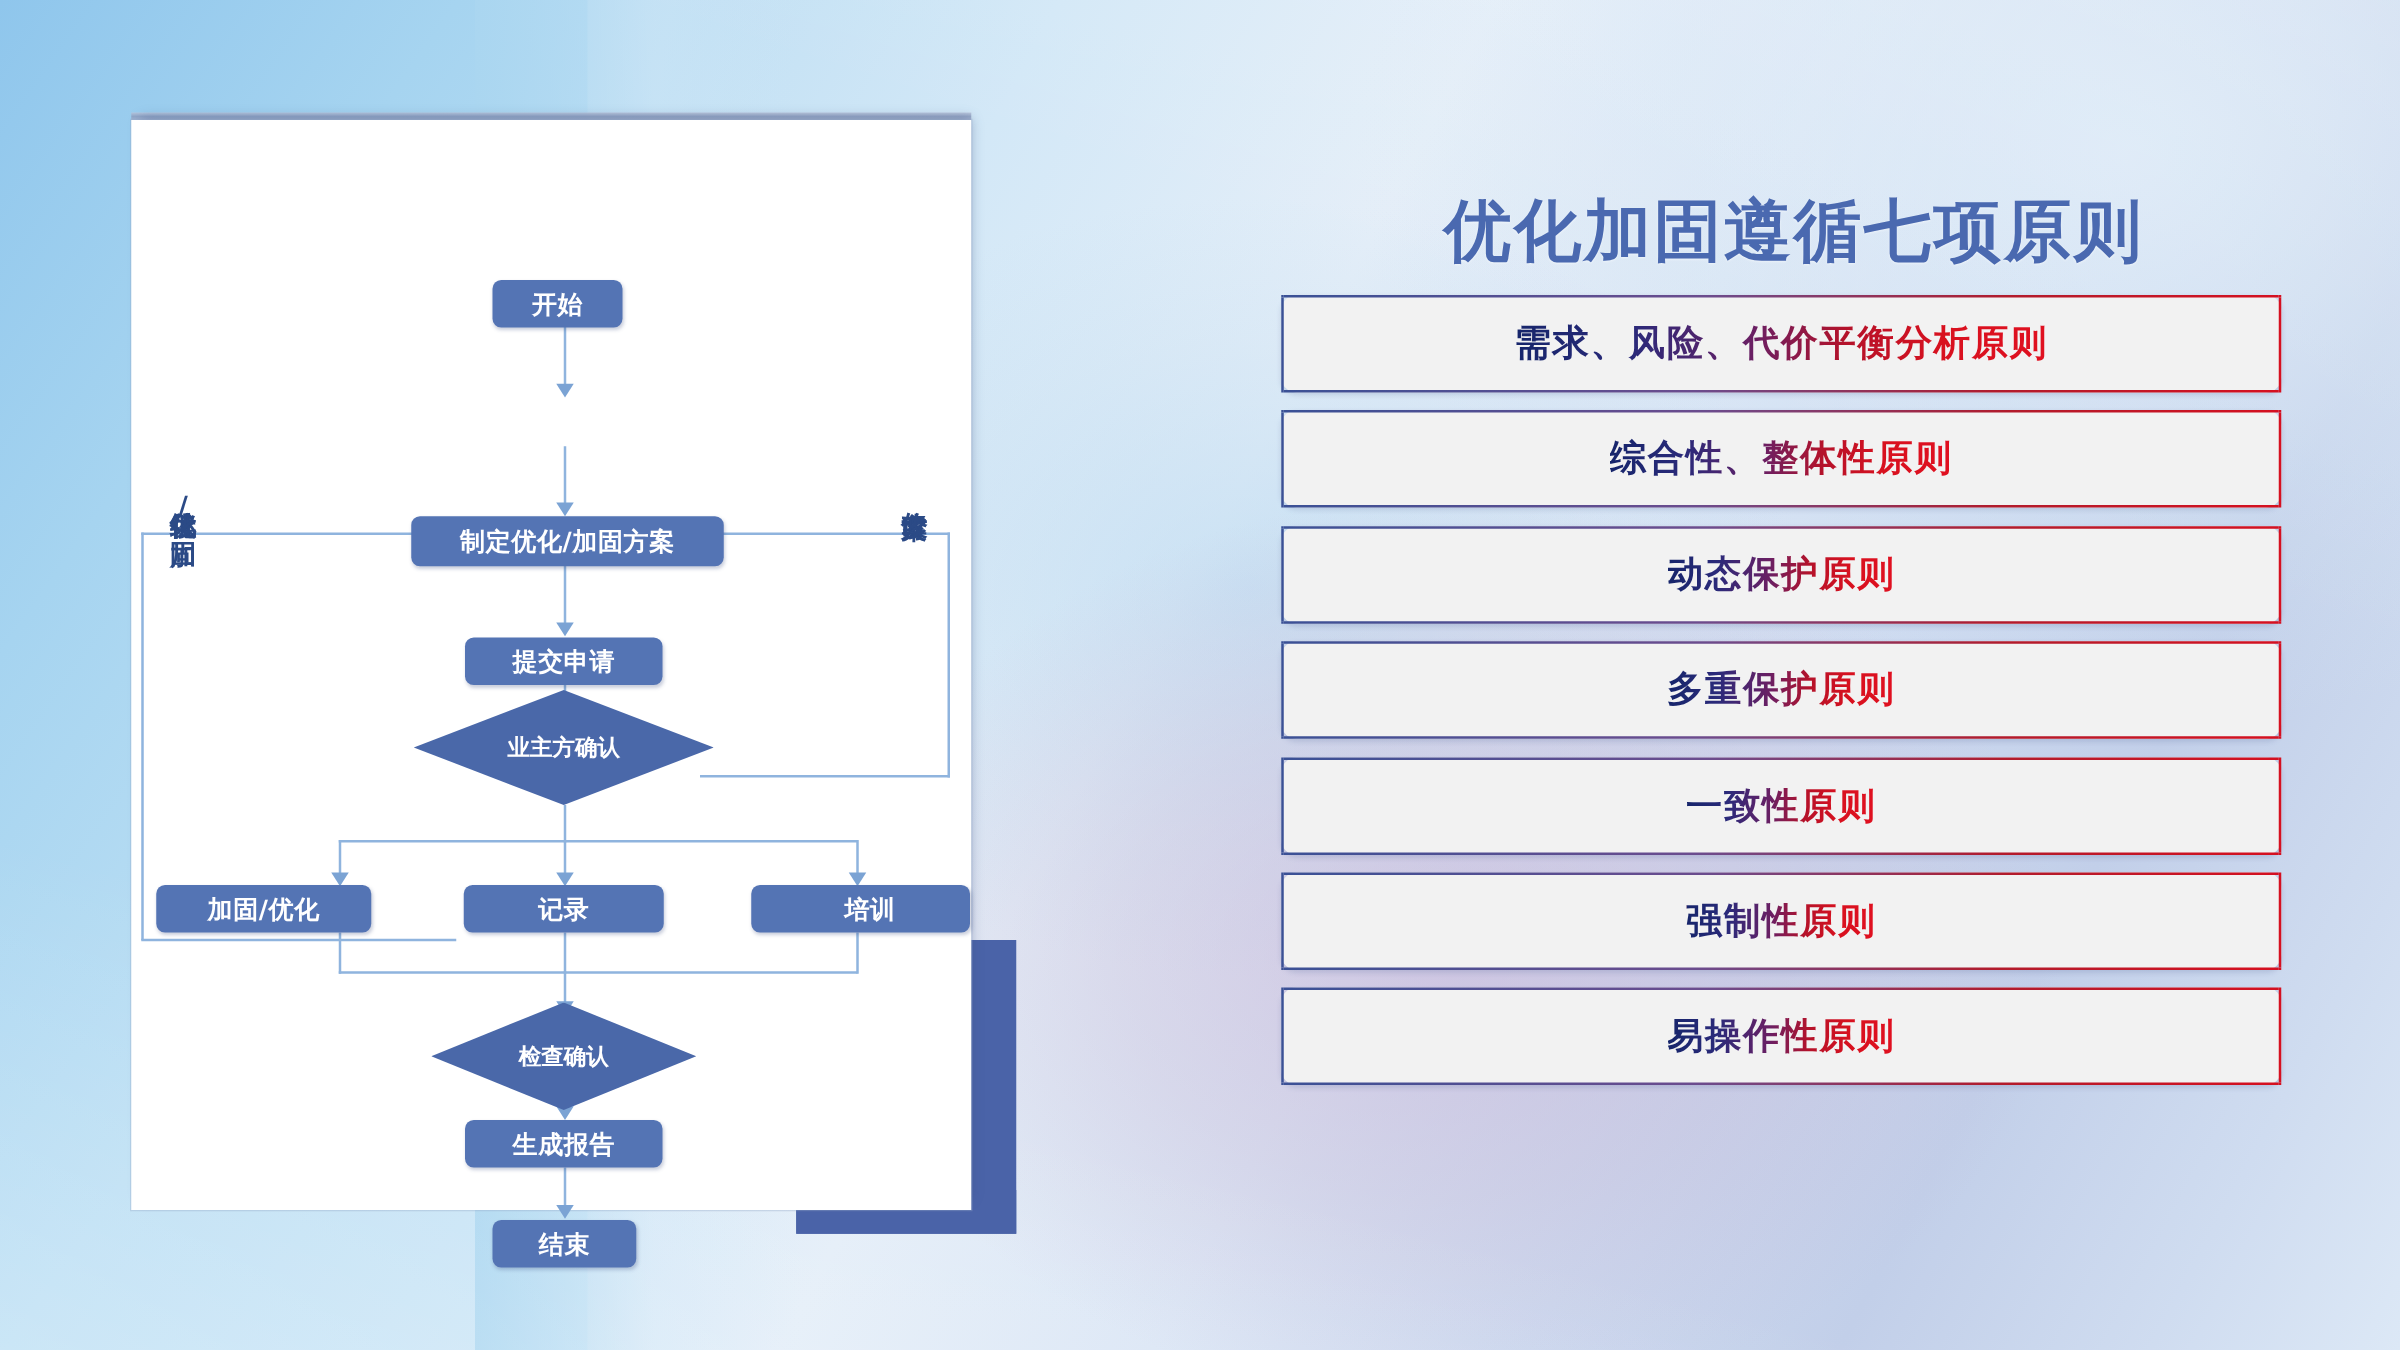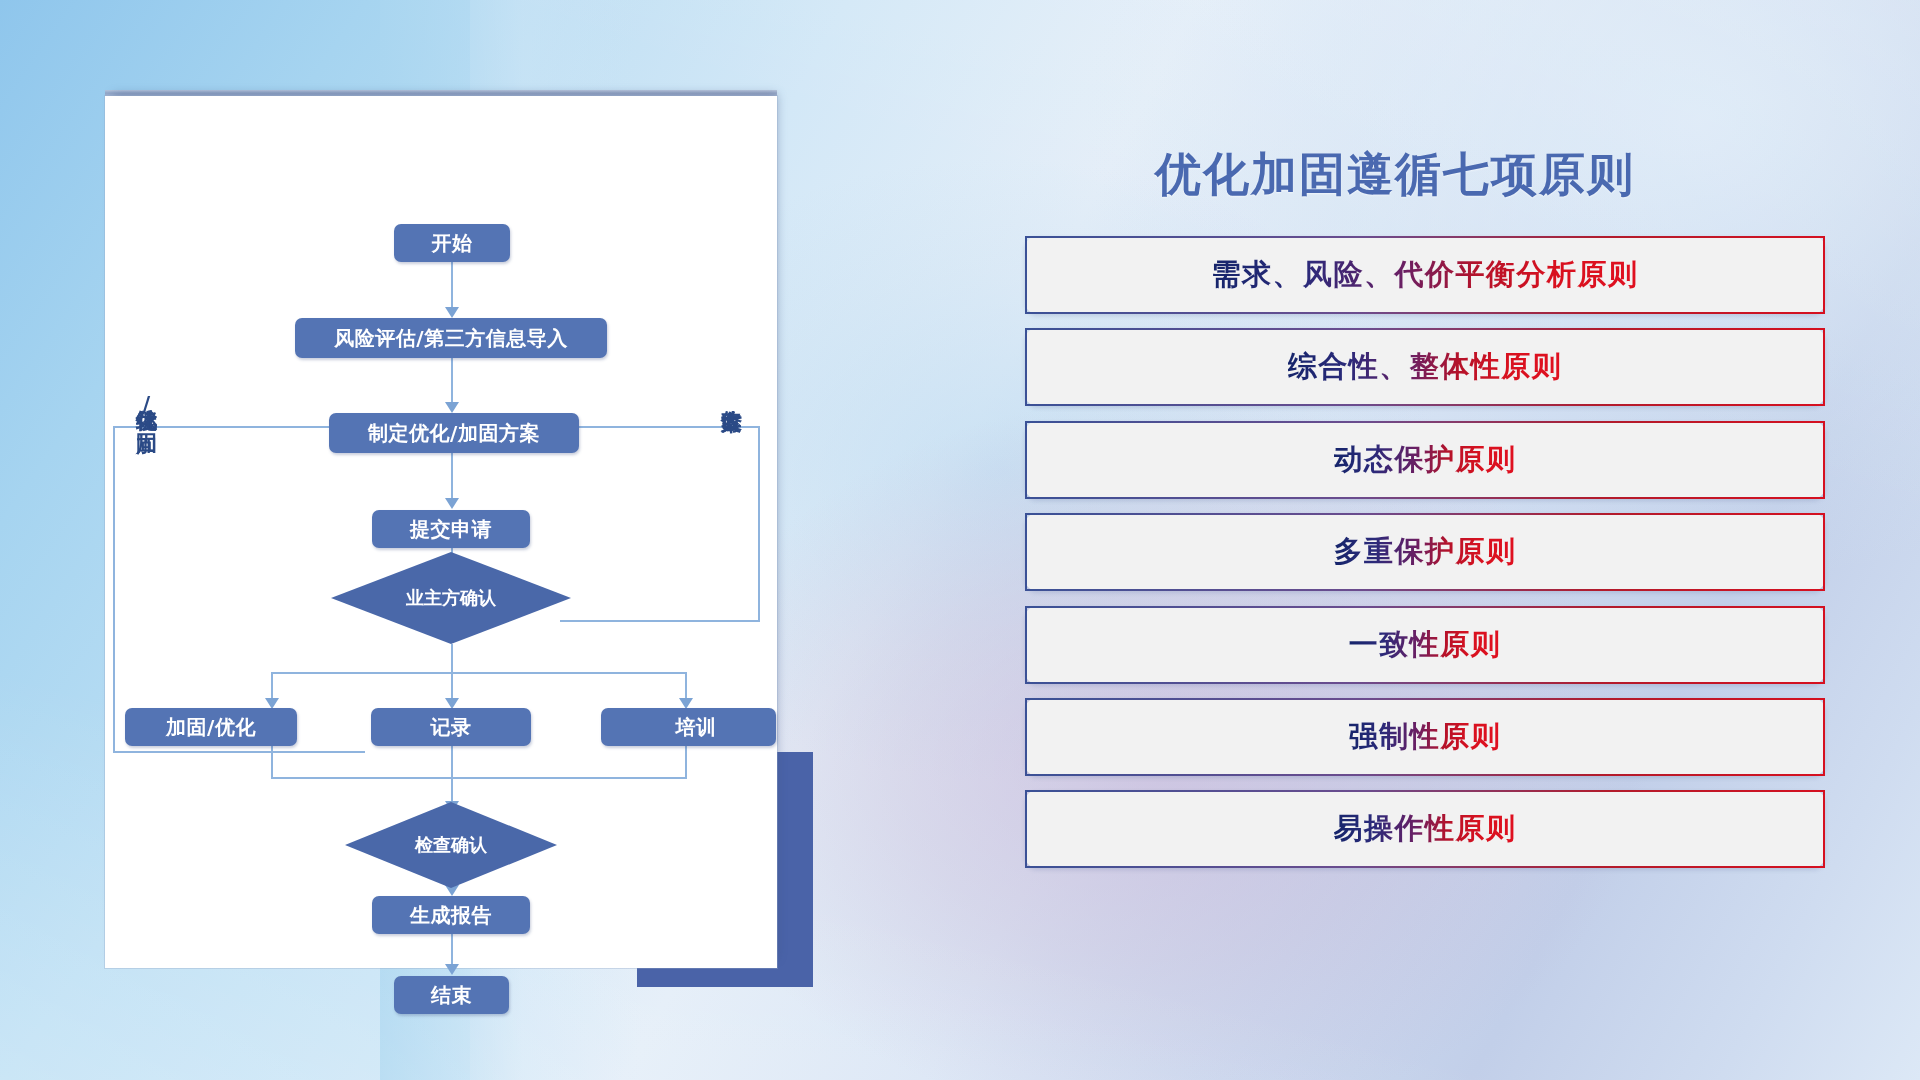--- a/index.html
+++ b/index.html
@@ -52,21 +52,21 @@
   .lnv{width:2px;}
   .arw{position:absolute;width:0;height:0;}
   .arw-d{border-left:7px solid transparent;border-right:7px solid transparent;border-top:11px solid #7ba3d4;}
   .arw-l{border-top:7px solid transparent;border-bottom:7px solid transparent;border-right:11px solid #7ba3d4;}
   .arw-r{border-top:7px solid transparent;border-bottom:7px solid transparent;border-left:11px solid #7ba3d4;}
 
   .vlabel{position:absolute;color:#2b4a86;font-size:21px;font-weight:bold;line-height:1.02;
           writing-mode:vertical-rl;text-orientation:upright;letter-spacing:0px;}
 
   
-  #title{position:absolute;left:1155px;top:113px;font-size:46px;font-weight:bold;
+  #title{position:absolute;left:1155px;top:113px;font-size:54px;font-weight:bold;
          color:#4a69b0;letter-spacing:2px;white-space:nowrap;
          text-shadow:0 1px 2px rgba(255,255,255,.55);}
   #plist{position:absolute;left:1025px;top:236px;width:800px;}
   .pitem{position:relative;height:74px;margin-bottom:14.4px;
          background:#f2f2f2;border-radius:12px;
          border:2px solid;
          border-image:linear-gradient(96deg,#3a5196 0%,#6b4c8e 42%,#b21b2c 72%,#d61020 100%) 1;
          display:flex;align-items:center;justify-content:center;
          box-shadow:0 2px 4px rgba(90,110,160,.22);}
   .ptext{font-size:29px;font-weight:bold;letter-spacing:1.5px;white-space:nowrap;
@@ -128,27 +128,24 @@
   <div class="ln lnh" style="left:166px;top:681px;width:415px;"></div>
   <div class="ln lnv" style="left:346px;top:681px;height:28px;"></div>
   <div class="arw arw-d" style="left:340px;top:705px;"></div>
 
   <div class="ln lnv" style="left:346px;top:751px;height:42px;"></div>
   <div class="arw arw-d" style="left:340px;top:789px;"></div>
 
   <div class="ln lnv" style="left:346px;top:838px;height:34px;"></div>
   <div class="arw arw-d" style="left:340px;top:868px;"></div>
 
-  <div class="node" style="left:289px;top:128px;width:116px;height:38px;">
+  <div class="node" style="left:289px;top:128px;width:104px;height:38px;">
     <span>开始</span>
   </div>
 
-  <div class="node" style="left:190px;top:222px;width:312px;height:40px;">
-    <span>风险评估/第三方信息导入</span>
-  </div>
 
   <div class="node" style="left:224px;top:317px;width:250px;height:40px;">
     <span>制定优化/加固方案</span>
   </div>
 
   <div class="node" style="left:267px;top:414px;width:158px;height:38px;">
     <span>提交申请</span>
   </div>
 
   <div class="diamond" style="left:226px;top:456px;width:240px;height:92px;">

